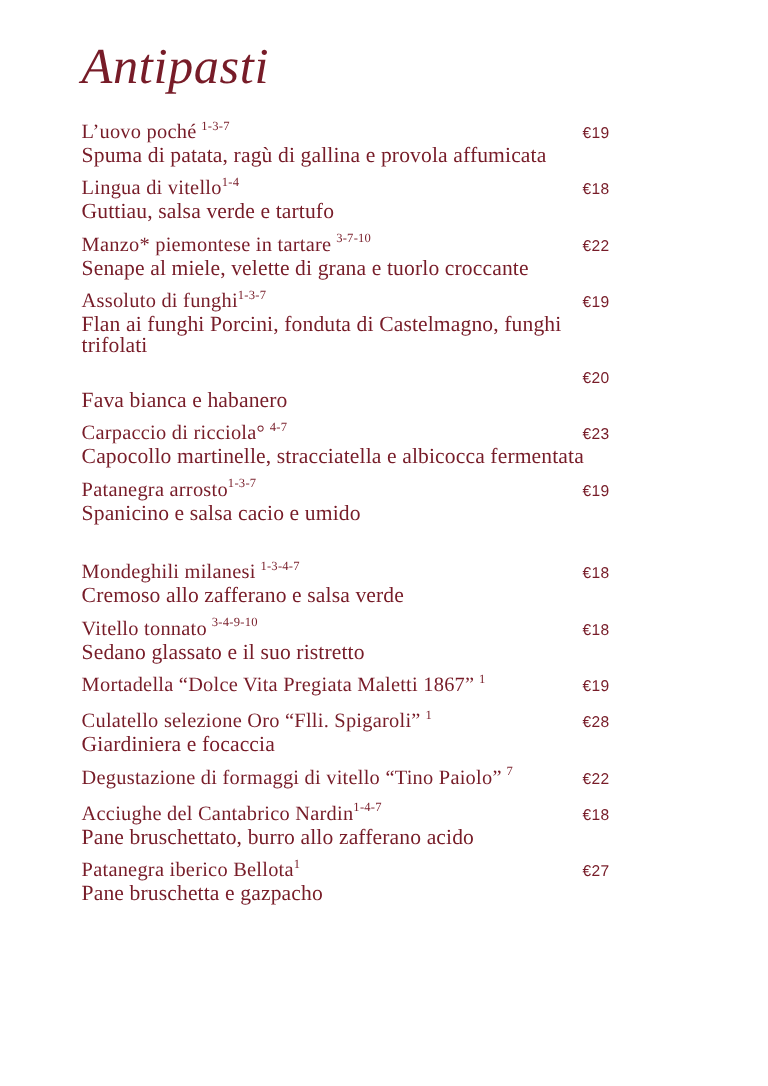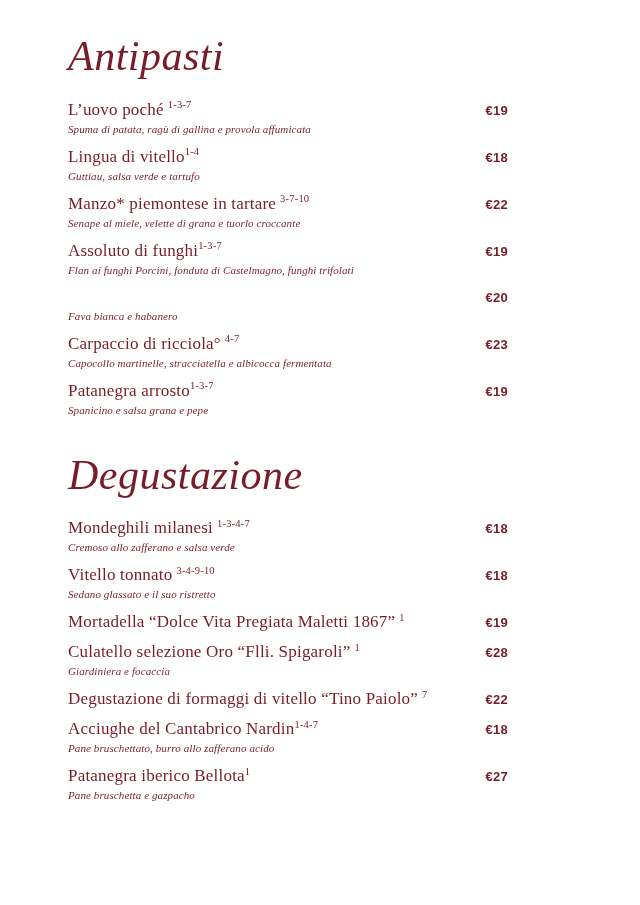--- a/index.html
+++ b/index.html
@@ -58,25 +58,23 @@
     letter-spacing: 0.2px;
   }
   .item-sup.gap {
     margin-left: 4px;
   }
   .item-price {
     margin-left: auto;
     font-family: "Liberation Sans", sans-serif;
     font-size: 13px;
     letter-spacing: 0.3px;
-    font-weight: bold;
   }
   .item-desc {
-    font-style: italic;
-    font-size: 11px;
+    font-size: 18px;
     line-height: 17px;
     letter-spacing: 0.1px;
   }
 </style>
 </head>
 <body style="--ink: #771c28; background: rgb(255, 255, 255);">
 
 <div class="menu">
 
   <div class="section">
@@ -121,27 +119,26 @@
             <span class="item-left"><span class="item-name">Carpaccio di ricciola°</span><sup class="item-sup gap">4-7</sup></span>
             <span class="item-price">€23</span>
           </div>
           <div class="item-desc">Capocollo martinelle, stracciatella e albicocca fermentata</div>
         </div>
         <div class="item">
           <div class="item-line">
             <span class="item-left"><span class="item-name">Patanegra arrosto</span><sup class="item-sup">1-3-7</sup></span>
             <span class="item-price">€19</span>
           </div>
-          <div class="item-desc">Spanicino e salsa grana e pepe</div>
+          <div class="item-desc">Spanicino e salsa cacio e umido</div>
         </div>
       </div>
   </div>
 
   <div class="section">
-    <h1 class="section-title">Degustazione</h1>
     <div class="items">
         <div class="item">
           <div class="item-line">
             <span class="item-left"><span class="item-name">Mondeghili milanesi</span><sup class="item-sup gap">1-3-4-7</sup></span>
             <span class="item-price">€18</span>
           </div>
           <div class="item-desc">Cremoso allo zafferano e salsa verde</div>
         </div>
         <div class="item">
           <div class="item-line">

